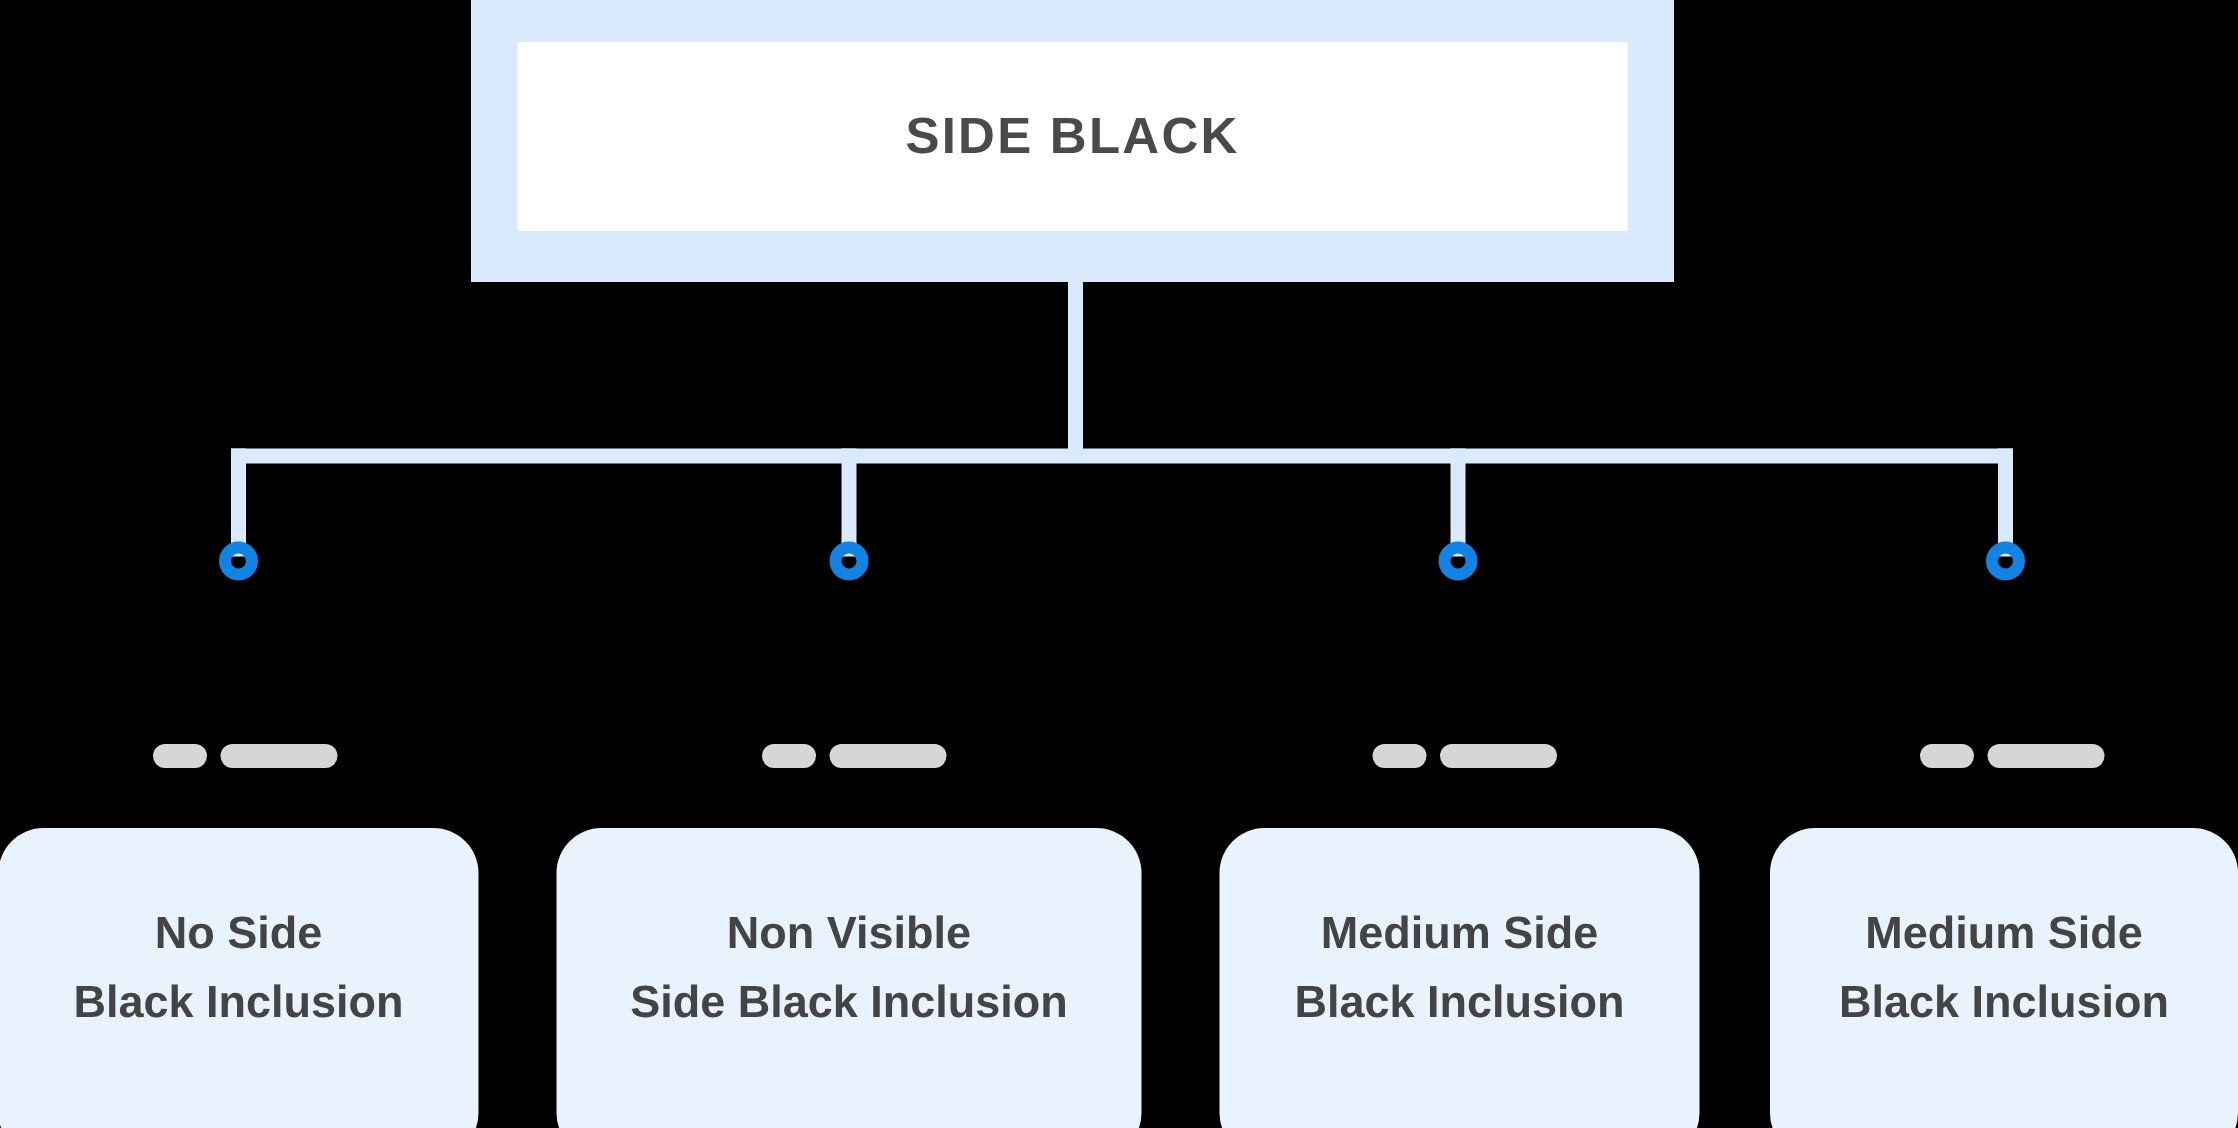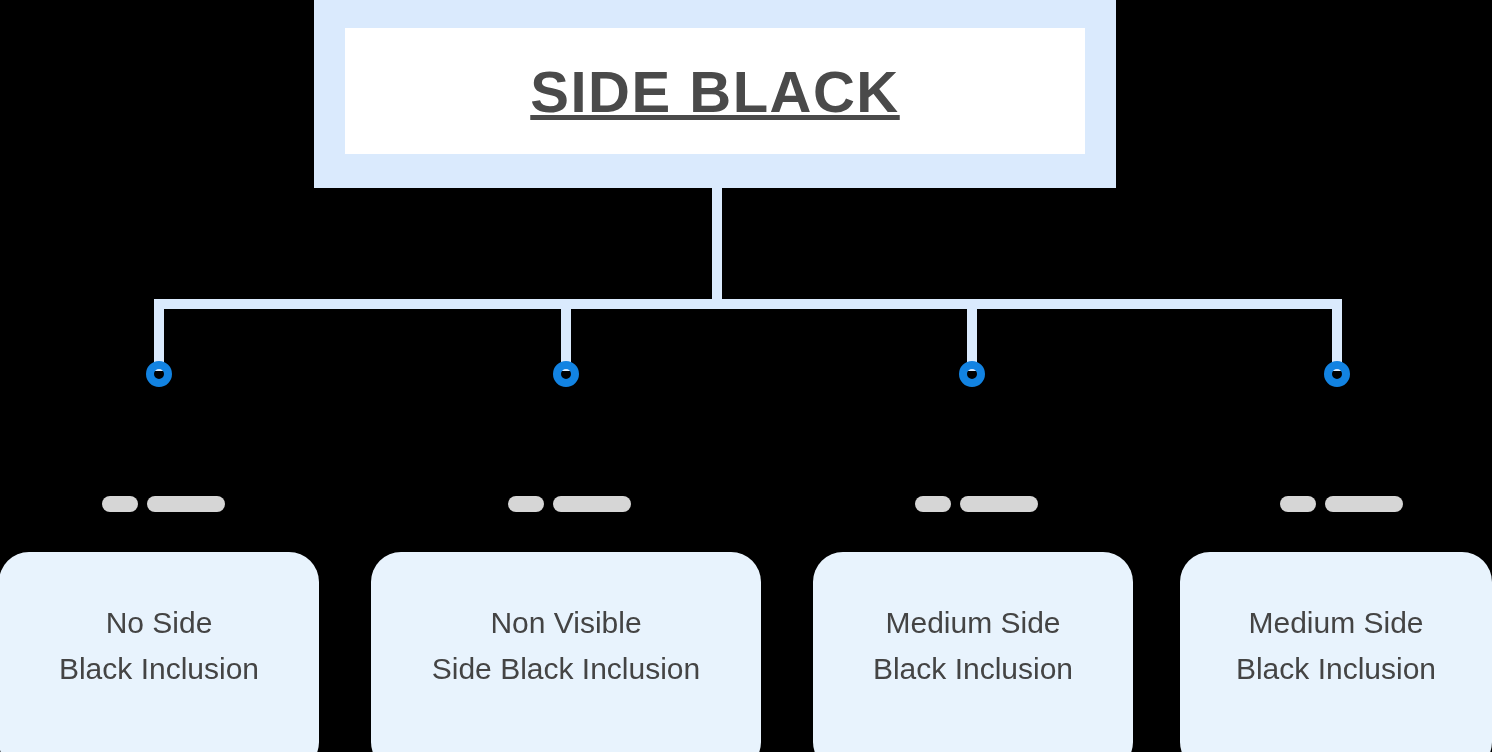--- a/index.html
+++ b/index.html
@@ -41,26 +41,25 @@
     top: 34px;
     width: 740px;
     height: 126px;
     background: #ffffff;
     display: flex;
     align-items: center;
     justify-content: center;
   }
   .root-title {
     font-family: "Liberation Sans", sans-serif;
-    font-size: 58px;
+    font-size: 34px;
     font-weight: 700;
     letter-spacing: 1.5px;
     color: #4a4a4a;
     white-space: nowrap;
-    text-decoration: underline;
   }
 
   
   .conn {
     position: absolute;
     background: #daeafd;
   }
   .conn-stem {
     left: 712px;
     top: 188px;
@@ -134,21 +133,21 @@
     padding-top: 48px;
   }
   .leaf-box.b1 { left: -1px;   width: 320px; }
   .leaf-box.b2 { left: 371px;  width: 390px; }
   .leaf-box.b3 { left: 813px;  width: 320px; }
   .leaf-box.b4 { left: 1180px; width: 312px; }
 
   .leaf-label {
     font-family: "Liberation Sans", sans-serif;
     font-size: 30px;
-    font-weight: 400;
+    font-weight: 700;
     line-height: 46px;
     color: #444444;
     text-align: center;
     white-space: pre-line;
   }
 </style>
 </head>
 <body>
 
 <div id="diagram">

